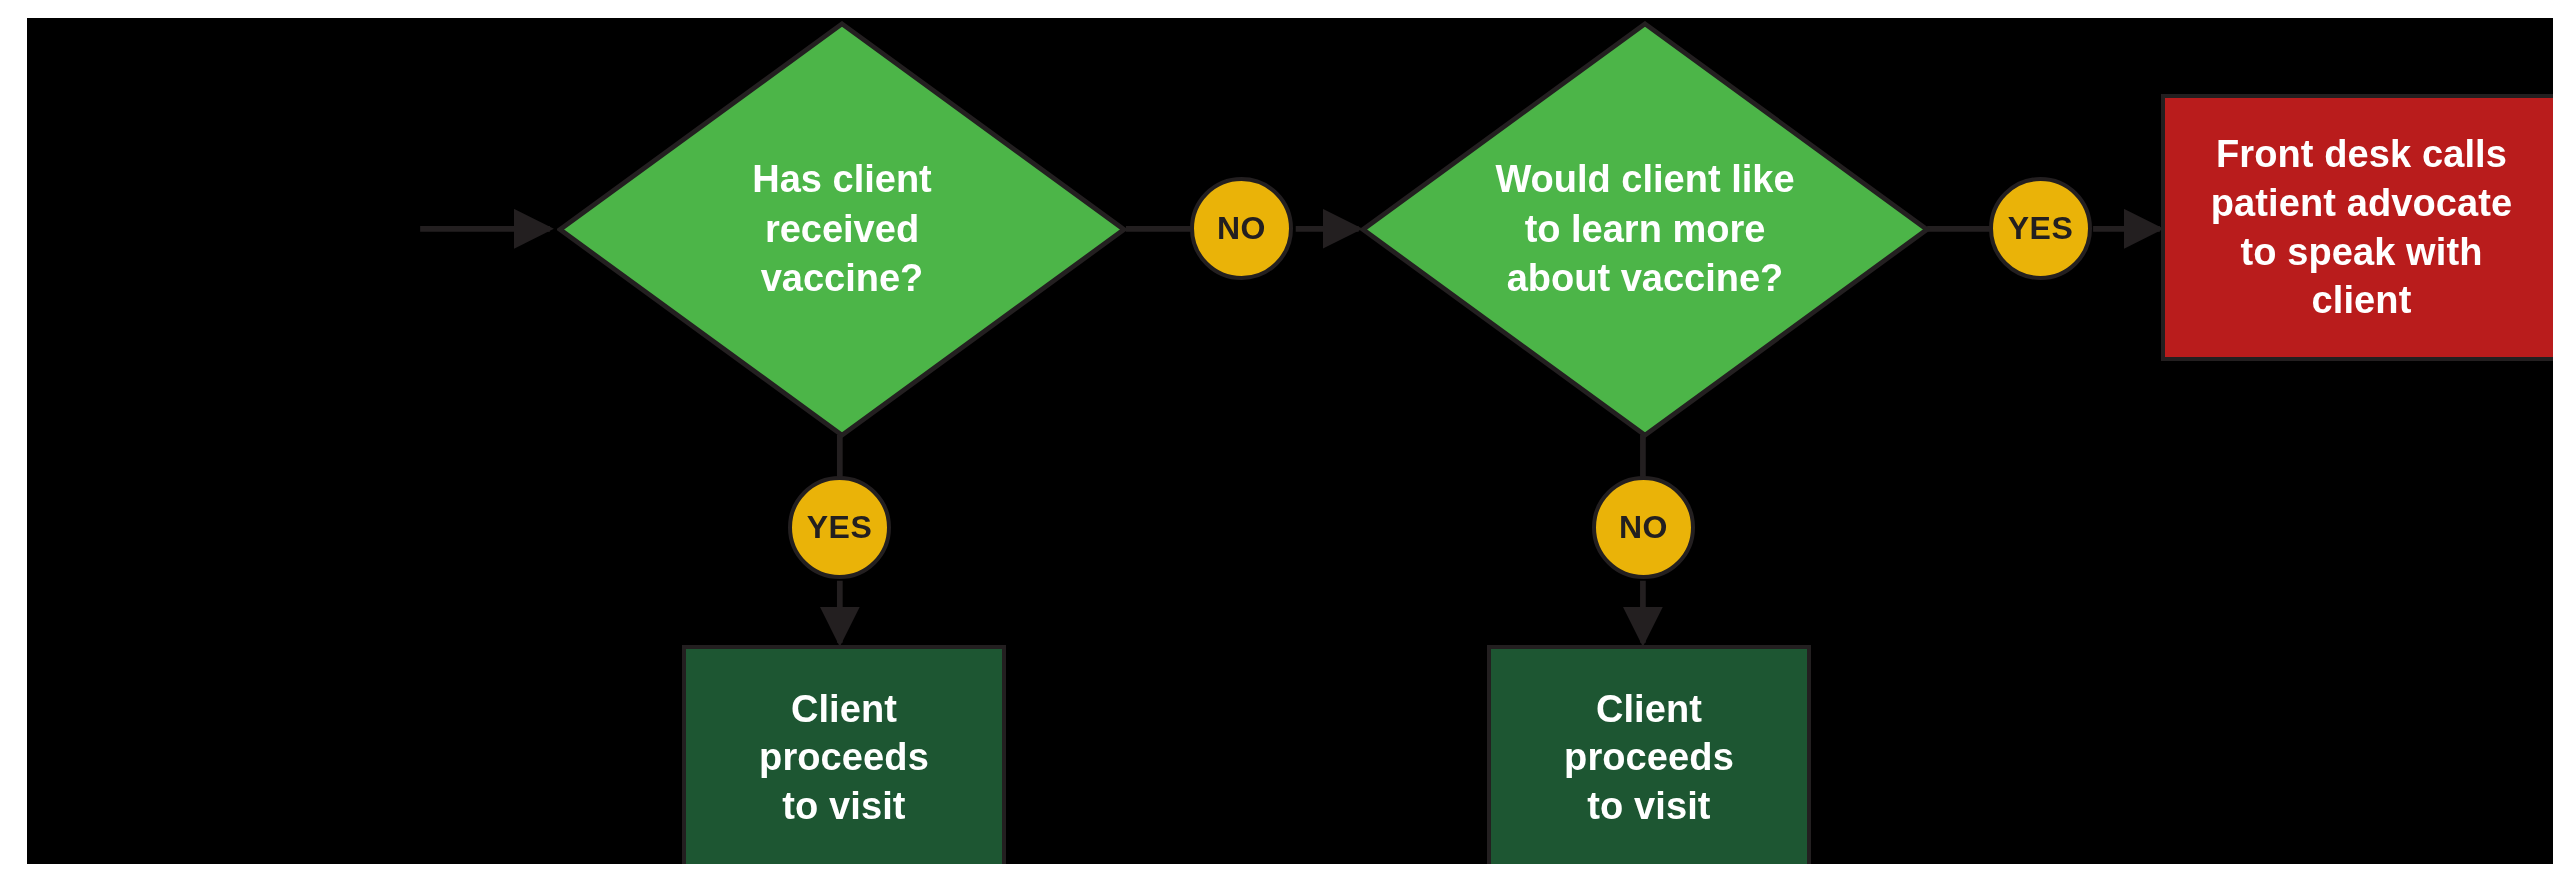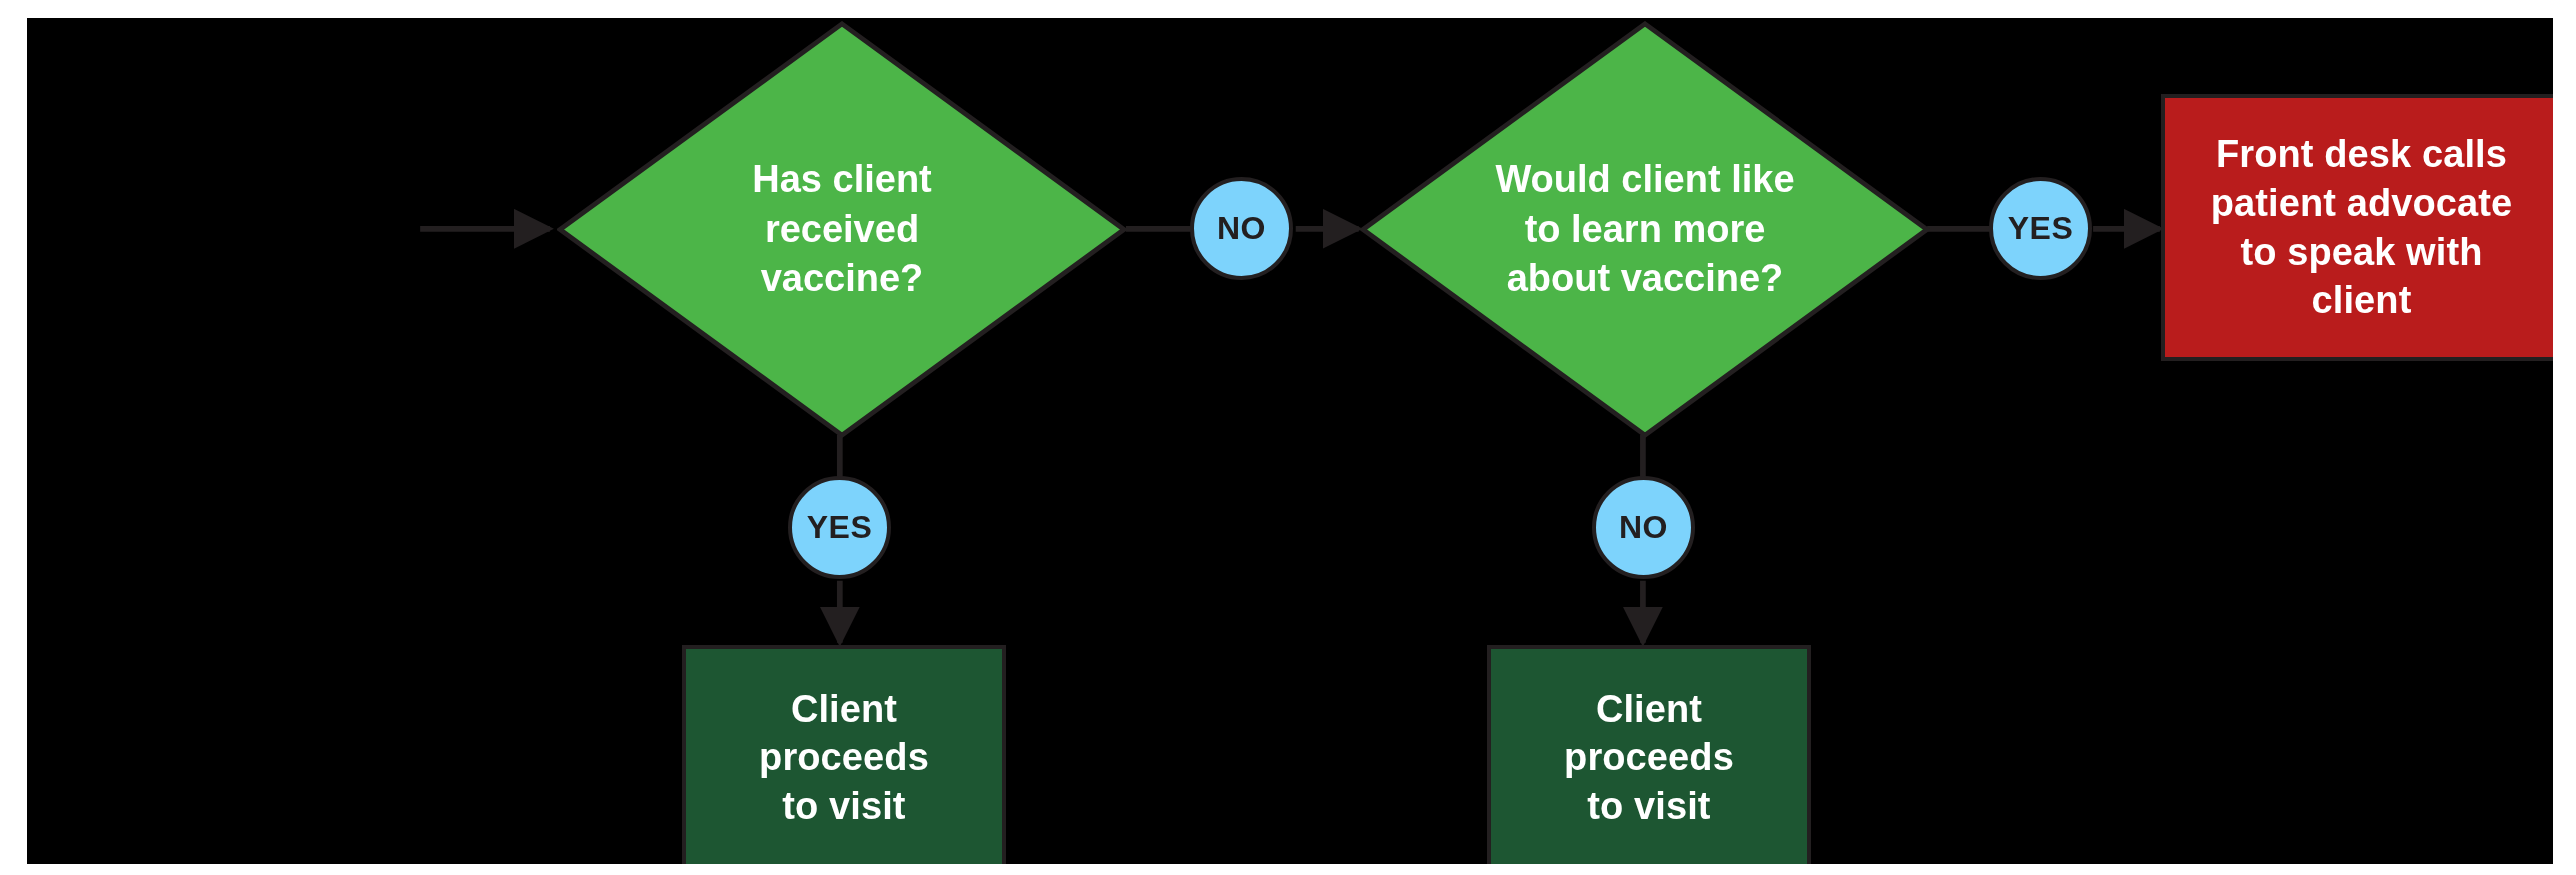--- a/index.html
+++ b/index.html
@@ -87,21 +87,21 @@
     font-size: 38px;
     line-height: 1.3;
     white-space: pre-line;
     pointer-events: none;
   }
 
   
   .branch-circle {
     position: absolute;
     border-radius: 50%;
-    background: #7dd3fc;
+    background: #eab308;
     border: 4.8px solid #231f20;
     box-sizing: border-box;
     display: flex;
     align-items: center;
     justify-content: center;
     color: #231f20;
     font-weight: bold;
     font-size: 32px;
     letter-spacing: 0.5px;
   }

